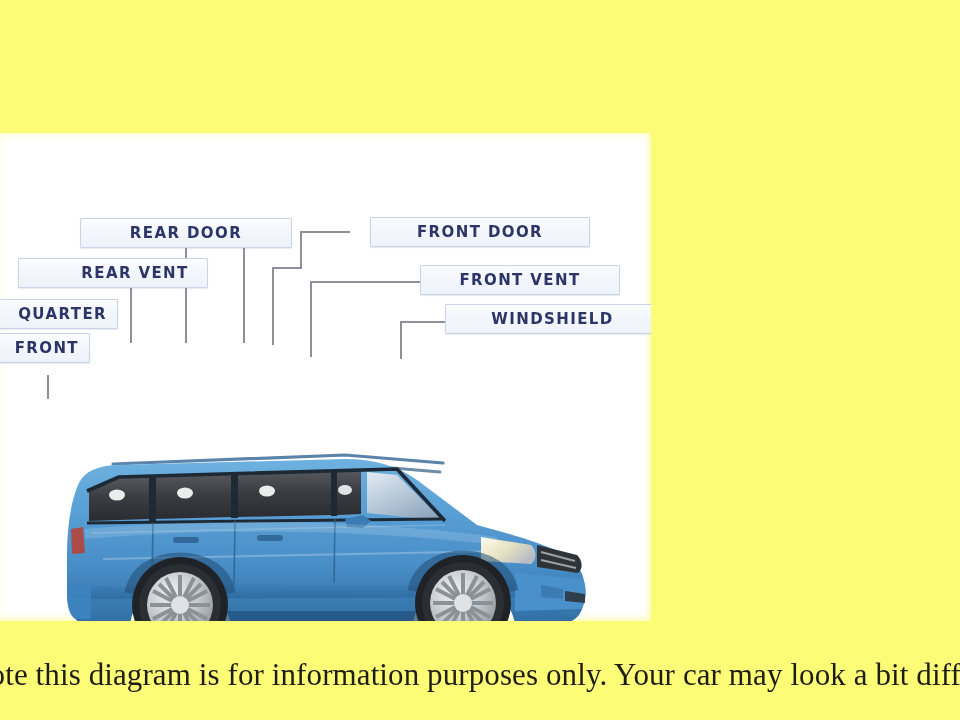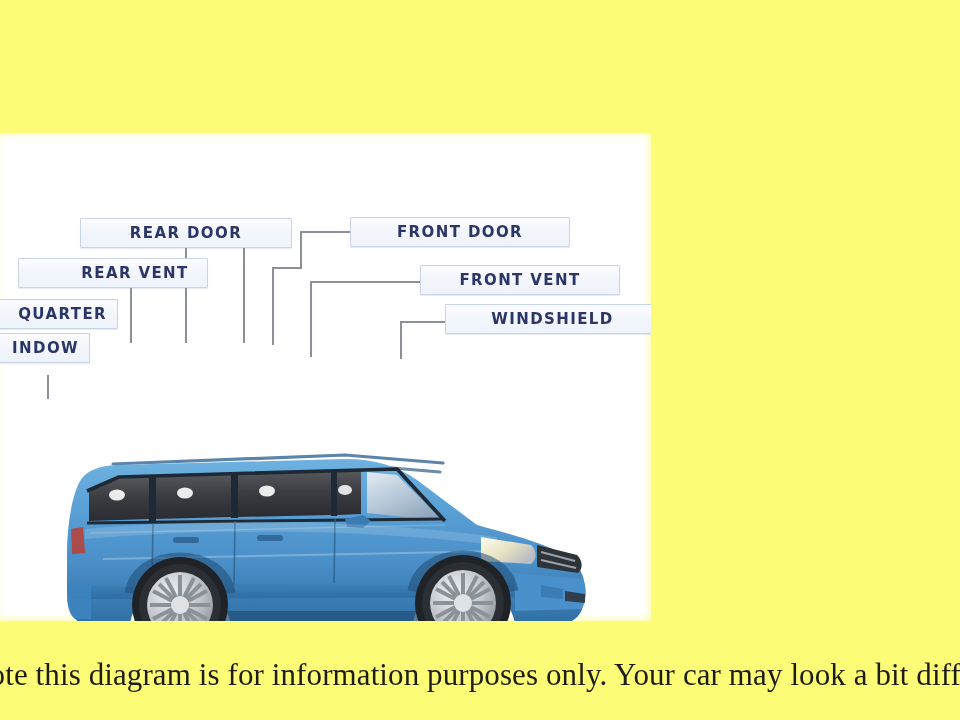--- a/index.html
+++ b/index.html
@@ -127,24 +127,24 @@
 
     <div class="callout" style="left:18px; top:125px; width:190px;padding-left:44px;">
       <span>REAR VENT</span>
     </div>
 
     <div class="callout clip-left" style="left:-24px; top:166px; width:142px;">
       <span>QUARTER</span>
     </div>
 
     <div class="callout clip-left" style="left:-32px; top:200px; width:122px;">
-      <span>INDOW</span>
-    </div>
-
-    <div class="callout" style="left:350px; top:84px; width:220px;">
+      <span>FRONT</span>
+    </div>
+
+    <div class="callout" style="left:370px; top:84px; width:220px;">
       <span>FRONT DOOR</span>
     </div>
 
     <div class="callout" style="left:420px; top:132px; width:200px;">
       <span>FRONT VENT</span>
     </div>
 
     <div class="callout" style="left:445px; top:171px; width:215px;">
       <span>WINDSHIELD</span>
     </div>

